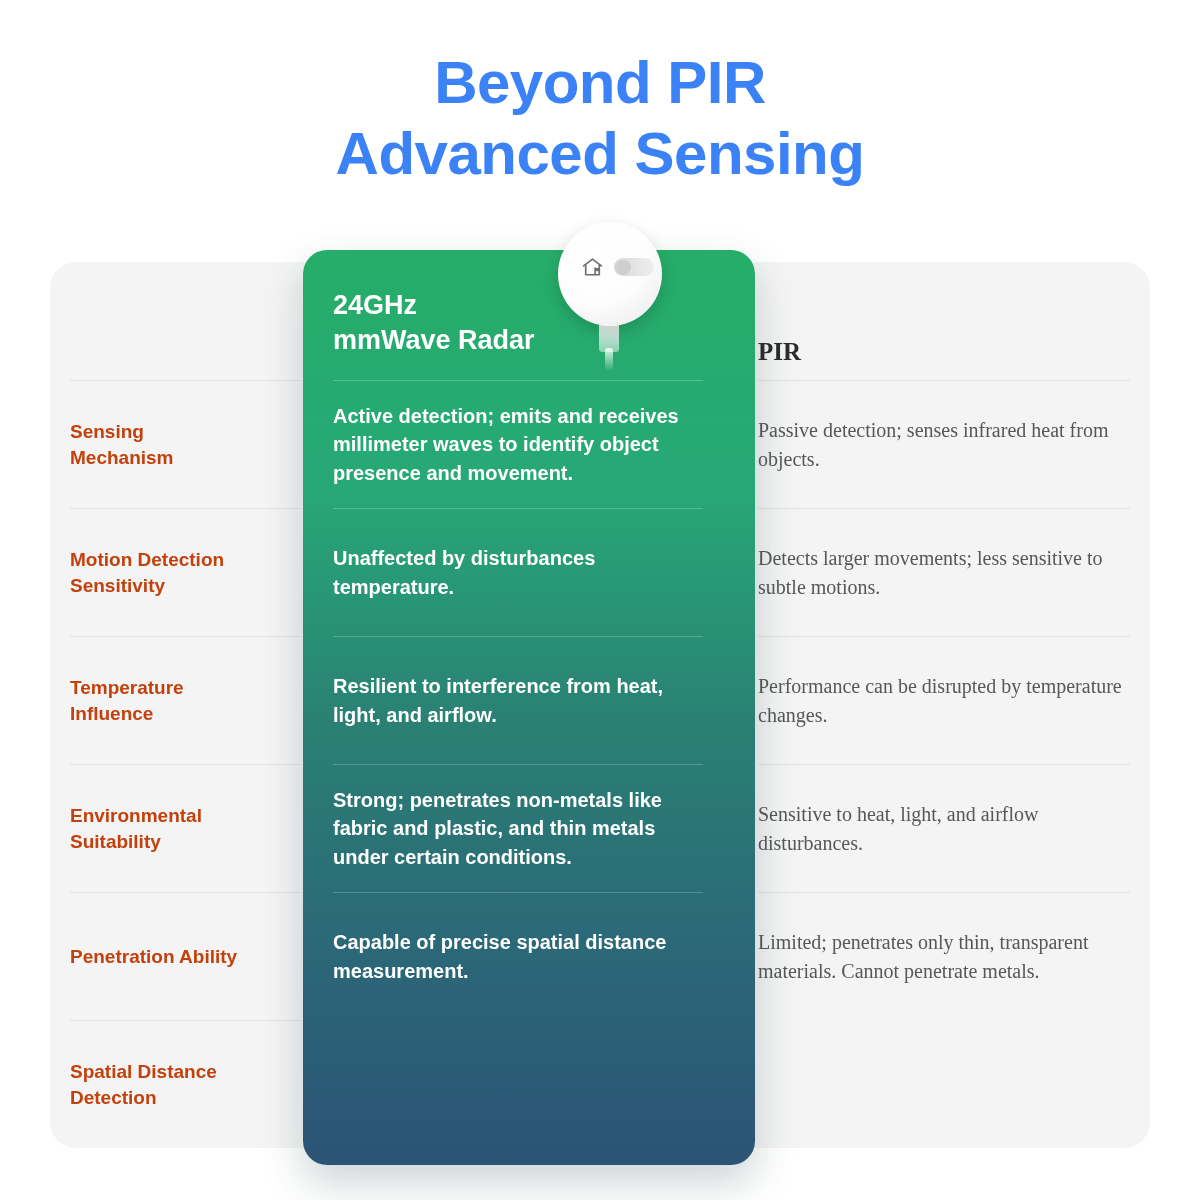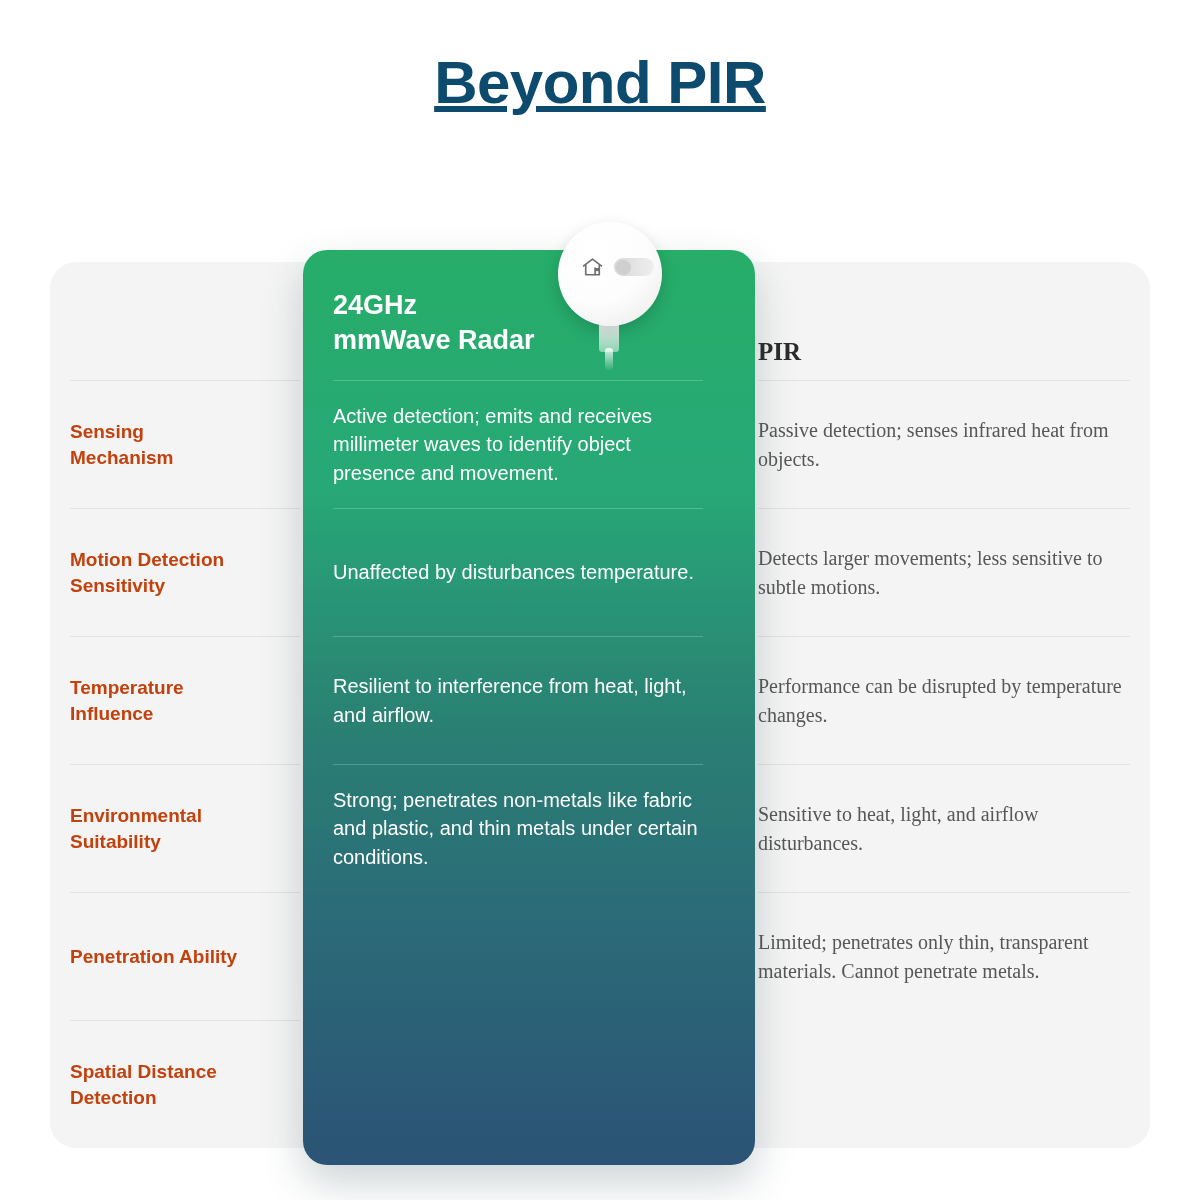--- a/index.html
+++ b/index.html
@@ -25,24 +25,23 @@
   .title-block {
     position: absolute;
     top: 48px;
     left: 0;
     width: 1200px;
     text-align: center;
   }
   .title-line {
     font-size: 60px;
     font-weight: bold;
-    color: #0c4a6e;
+    color: #3b82f6;
     line-height: 1.18;
     letter-spacing: -0.5px;
-    text-decoration: underline;
   }
 
   
   .panel {
     position: absolute;
     left: 50px;
     top: 262px;
     width: 1100px;
     height: 886px;
     background: #f4f4f4;
@@ -147,20 +146,21 @@
     font-weight: bold;
     color: #ffffff;
     line-height: 1.28;
   }
   .mm-row {
     box-sizing: border-box;
     border-top: 1px solid rgba(255,255,255,0.22);
     display: flex;
     align-items: center;
     height: 128px;
+    font-weight: bold;
   }
   .mm-text {
     font-size: 20px;
     color: #ffffff;
     line-height: 1.42;
   }
 
   
   .device {
     position: absolute;
@@ -223,20 +223,21 @@
     background: #cfcfcf;
   }
 </style>
 </head>
 <body>
 
 <div class="page">
 
   <div class="title-block">
     <div class="title-line">Beyond PIR</div>
+    <div class="title-line">Advanced Sensing</div>
   </div>
 
   <div class="panel"></div>
 
   <div class="grid">
 
     <div class="col-labels">
       <div class="head-cell"></div>
       <div class="row h1">
         <div class="label-text">
@@ -309,20 +310,23 @@
         <div class="mm-text">Active detection; emits and receives millimeter waves to identify object presence and movement.</div>
       </div>
       <div class="mm-row">
         <div class="mm-text">Unaffected by disturbances temperature.</div>
       </div>
       <div class="mm-row">
         <div class="mm-text">Resilient to interference from heat, light, and airflow.</div>
       </div>
       <div class="mm-row">
         <div class="mm-text">Strong; penetrates non-metals like fabric and plastic, and thin metals under certain conditions.</div>
+      </div>
+      <div class="mm-row">
+        <div class="mm-text">Capable of precise spatial distance measurement.</div>
       </div>
     </div>
   </div>
 
   <div class="device">
     <div class="device-stem"></div>
     <div class="device-stem-tip"></div>
     <div class="device-disc">
       <div class="device-home-icon">
         <svg viewBox="0 0 24 24" width="25" height="25" fill="none" stroke="#6f6f6f" stroke-width="1.6" stroke-linecap="round" stroke-linejoin="round">

